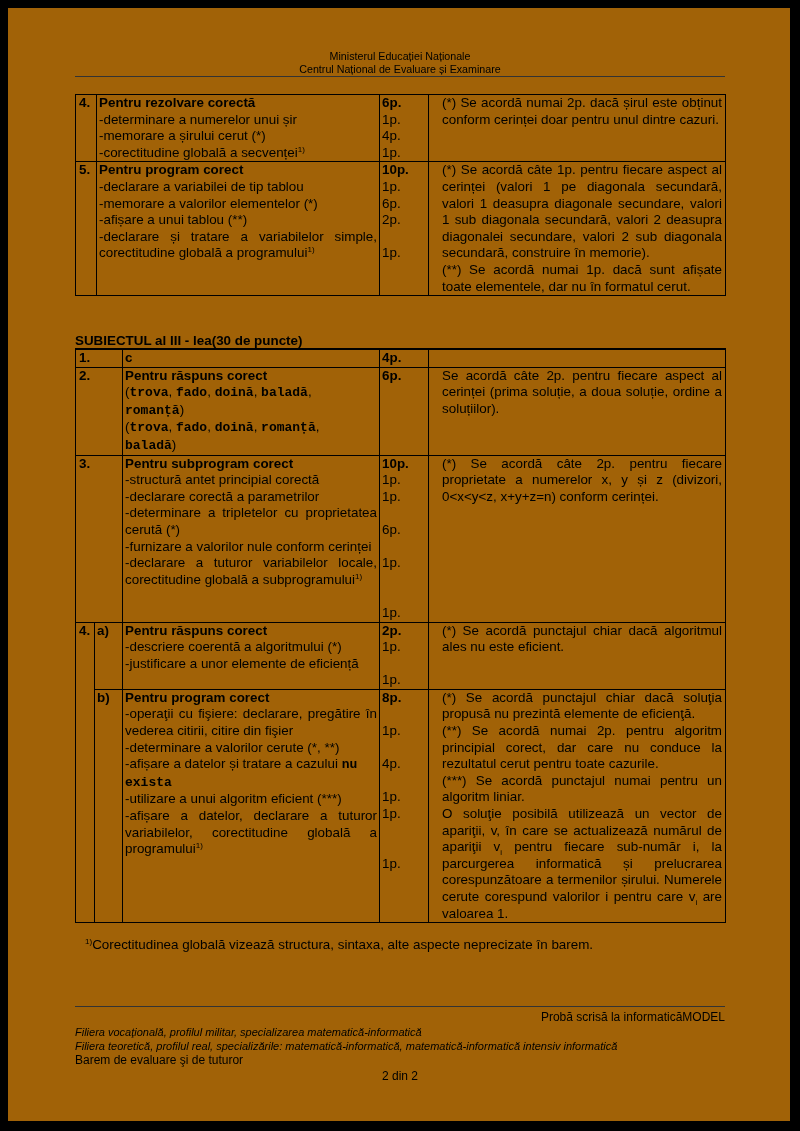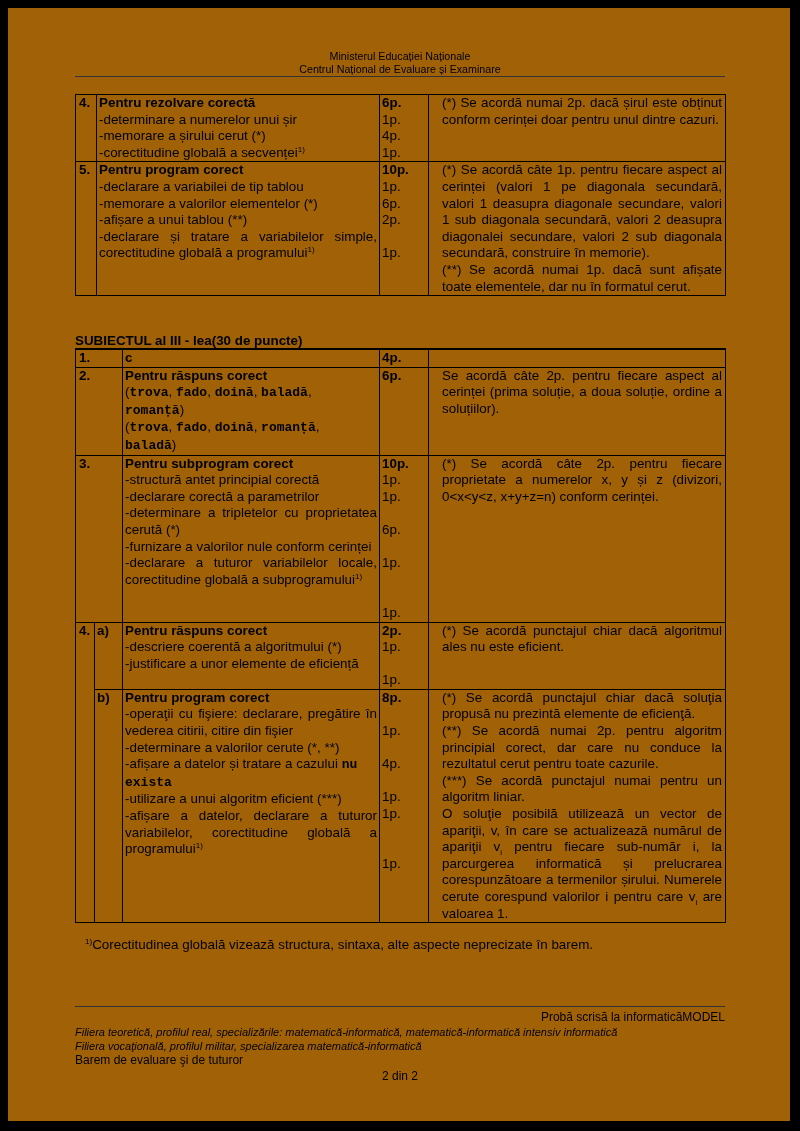--- a/index.html
+++ b/index.html
@@ -196,18 +196,18 @@
   <div class="foot-note">
     <sup>1)</sup><span>Corectitudinea globală vizează structura, sintaxa, alte aspecte neprecizate în barem.</span>
   </div>
 
   <div class="hrule" style="top:998px;"></div>
   <div class="footer">
     <div class="row">
       <span>Probă scrisă la informatică</span>
       <span>MODEL</span>
     </div>
+    <div class="it">Filiera vocaţională, profilul militar, specializarea matematică-informatică</div>
     <div class="it">Filiera teoretică, profilul real, specializările: matematică-informatică, matematică-informatică intensiv informatică</div>
-    <div class="it">Filiera vocaţională, profilul militar, specializarea matematică-informatică</div>
     <div>Barem de evaluare şi de tuturor</div>
     <div class="pg">2 din 2</div>
   </div>
 </div>
 
 </body></html>

